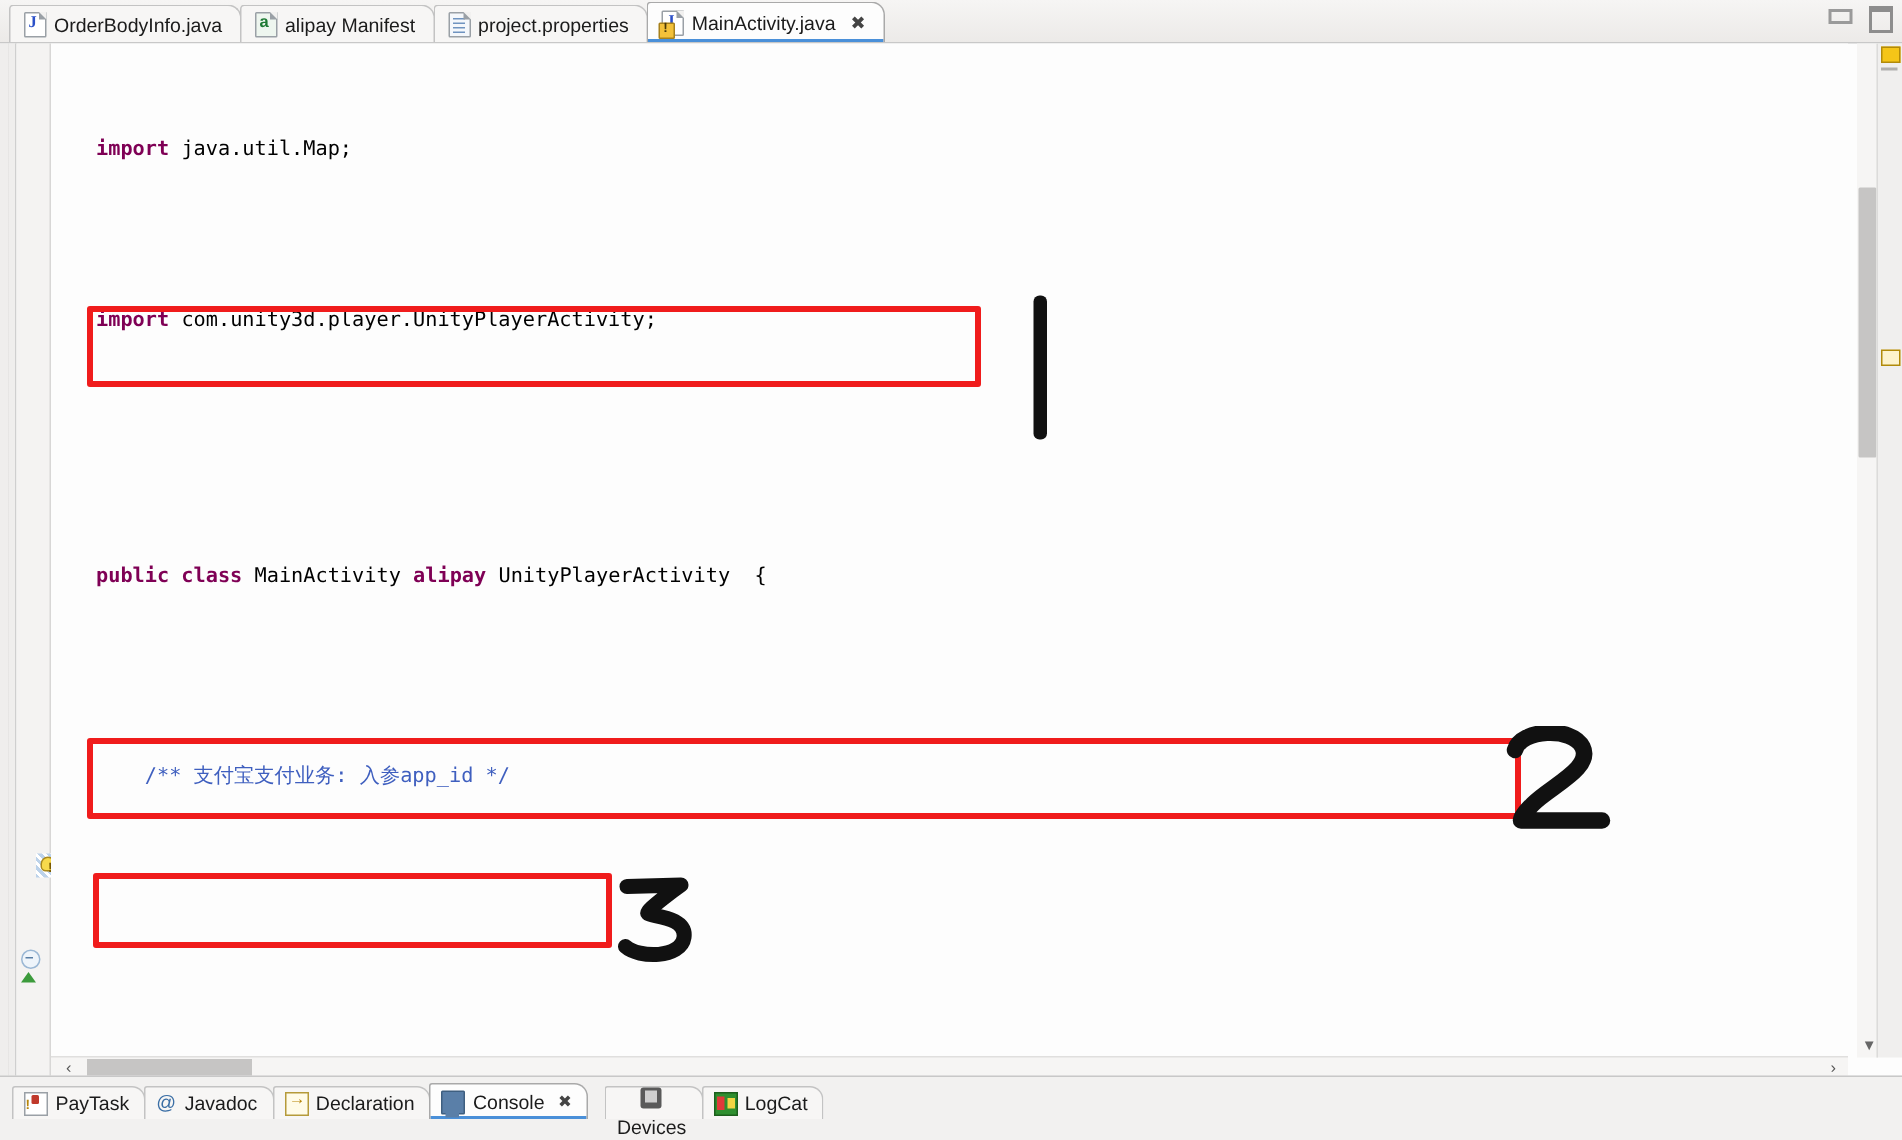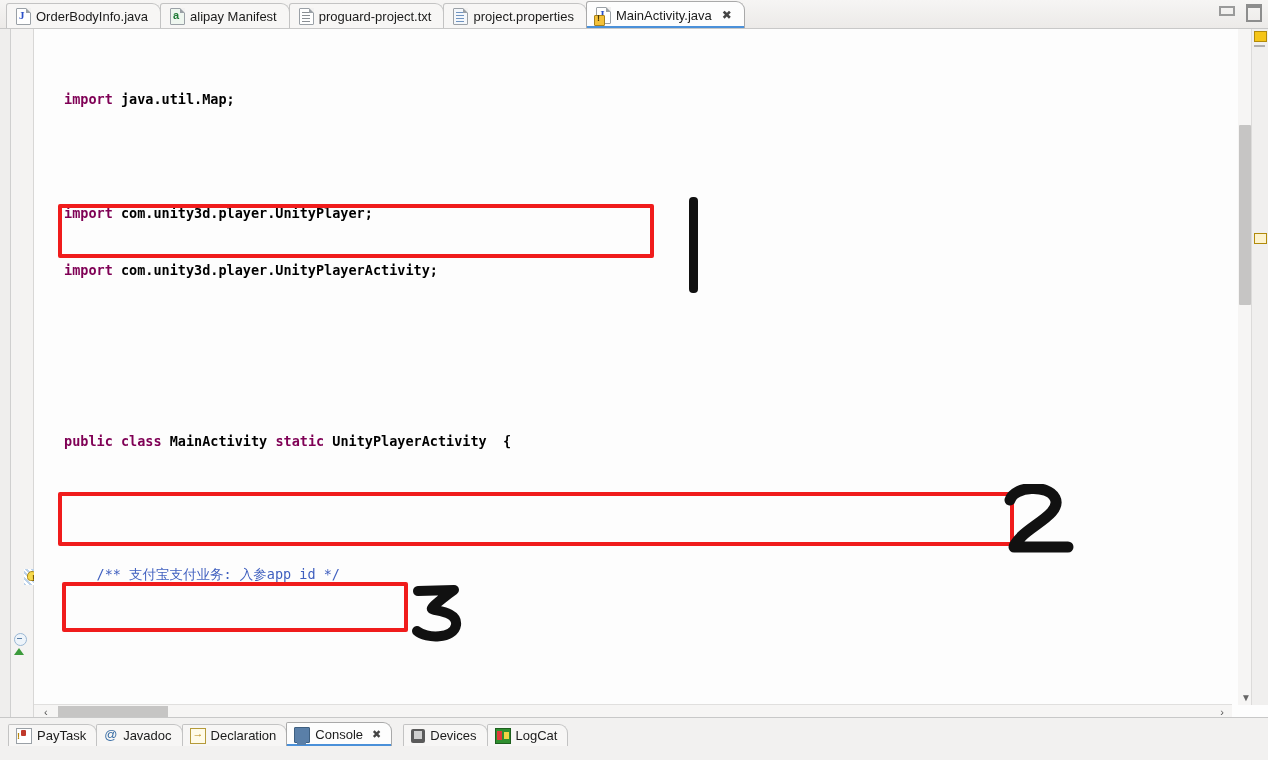--- a/index.html
+++ b/index.html
@@ -65,21 +65,21 @@
   .codewrap{position:absolute;left:34px;top:0;right:36px;height:676px;overflow:hidden;background:#fdfdfd;}
 
   .code{position:relative;font-family:"DejaVu Sans Mono","Liberation Mono",monospace;
      font-size:13.5px;line-height:19px;white-space:pre;}
   .row{position:relative;height:19px;padding-left:30px;}
 
   .kw{color:#7f0055;font-weight:bold;}
   .str{color:#2a00ff;}
   .jdoc{color:#3f5fbf;margin-top:45px;}
   .fld{color:#0000c0;font-style:italic;font-weight:bold;}
-  .plain{color:#000;font-weight:bold;}
+  .plain{color:#000;}
 
   
   .blur{display:inline-block;vertical-align:-3px;height:15px;border-radius:7px;
      background:linear-gradient(90deg,#dedcf5,#e6e4f7,#d8d6f2,#e9e7fa,#dddbf5);
      filter:blur(1.2px);}
 
   
   .redbox{position:absolute;border:4px solid #f01c1c;border-radius:2px;pointer-events:none;}
   .handmark{position:absolute;color:#111;font-family:"DejaVu Sans",sans-serif;
      font-weight:bold;pointer-events:none;line-height:1;}
@@ -150,24 +150,20 @@
       <div class="tab">
         <span class="ficon java"></span>
         <span>OrderBodyInfo.java</span>
       </div>
 
       <div class="tab">
         <span class="ficon xmlman"></span>
         <span>alipay Manifest</span>
       </div>
 
-      <div class="tab">
-        <span class="ficon txt"></span>
-        <span>proguard-project.txt</span>
-      </div>
 
       <div class="tab">
         <span class="ficon props"></span>
         <span>project.properties</span>
       </div>
 
       <div class="tab active">
         <span class="ficon java">
           <span class="warnbadge"></span>
         </span>
@@ -189,25 +185,24 @@
       <div class="bulbwarn" style="top:540px;"></div>
       <div class="foldminus" style="left:3px;top:604px;"></div>
       <div class="greentri" style="left:3px;top:619px;"></div>
     </div>
 
     <div class="codewrap">
       <div class="code" style="padding-top:4px;">
 
         <div class="row"><span class="kw">import</span> <span class="plain">java.util.Map;</span></div>
         <div class="row"></div>
-        <div class="row"><span class="kw">import</span> <span class="plain">com.unity3d.player.UnityPlayer;</span></div>
         <div class="row"><span class="kw">import</span> <span class="plain">com.unity3d.player.UnityPlayerActivity;</span></div>
         <div class="row"></div>
         <div class="row"></div>
-        <div class="row"><span class="kw">public class</span> <span class="plain">MainActivity</span> <span class="kw">static</span> <span class="plain">UnityPlayerActivity  {</span></div>
+        <div class="row"><span class="kw">public class</span> <span class="plain">MainActivity</span> <span class="kw">alipay</span> <span class="plain">UnityPlayerActivity  {</span></div>
         <div class="row"></div>
 
         <div class="row">    <span class="jdoc">/** 支付宝支付业务: 入参app_id */</span></div>
 
         
         
         
         
         
         
@@ -294,21 +289,21 @@
         <span class="bi decl"></span>
         <span>Declaration</span>
       </div>
 
       <div class="btab active">
         <span class="bi console"></span>
         <span>Console</span>
         <span class="close">✖</span>
       </div>
 
-      <div class="btab" style="margin-left:12px;">
+      <div class="btab" style="margin-left:12px;flex-direction:column;">
         <span class="bi devices"></span>
         <span>Devices</span>
       </div>
 
       <div class="btab">
         <span class="bi logcat"></span>
         <span>LogCat</span>
       </div>
 
     </div>

